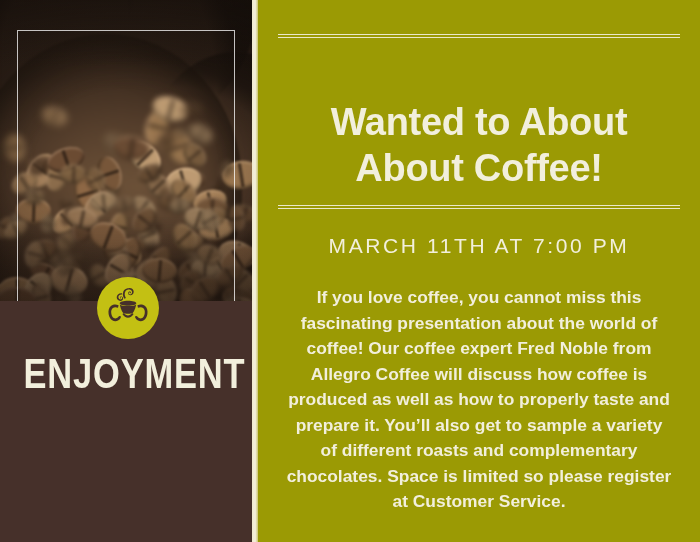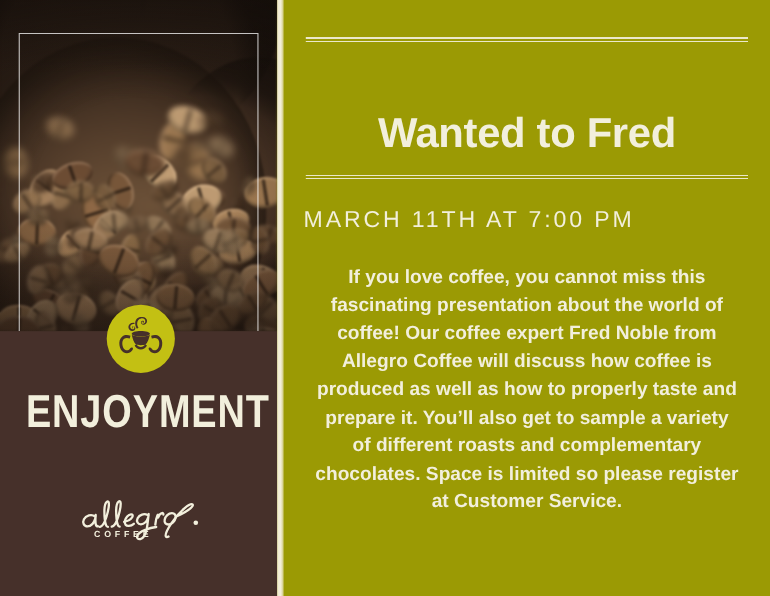--- a/index.html
+++ b/index.html
@@ -221,20 +221,21 @@
     letter-spacing: -0.3px;
   }
 
   .event-date {
     margin: 23px 0 0 0;
     color: #f2efdc;
     font-family: "Liberation Sans", sans-serif;
     font-weight: 400;
     font-size: 21px;
     letter-spacing: 2.6px;
+    text-align: center;
     white-space: nowrap;
   }
 
   .body-copy {
     margin: 27px 10px 0 10px;
     color: #f2efdc;
     font-family: "Liberation Sans", sans-serif;
     font-weight: 700;
     font-size: 17.4px;
     line-height: 25.5px;
@@ -422,54 +423,31 @@
           <path d="M33.4 21.2c2.6-1 5.4-.9 7.4.6 2.3 1.7 3.1 4.7 2.6 8.1-.4 2.9-1.8 5.2-3.6 6.3-1.9 1.2-4.1 1.2-5.8.3-1.2-.6-2-1.5-2.6-2.5-.5-.9-.3-1.7.4-2 .6-.3 1.3 0 1.8.7.4.6.9 1.1 1.5 1.4 1 .5 2.2.5 3.2-.1 1.2-.8 2.1-2.4 2.4-4.4.4-2.5-.2-4.5-1.6-5.6-1.3-1-3.2-1-5.1-.2l-.6-2.6z"></path>
           <path d="M18.4 30.1c.6 1.1 1.5 2.1 2.5 2.7.9.6 2 .9 3.1.9s2.2-.3 3.1-.9c1-.6 1.9-1.6 2.5-2.7l-1.6-1.2c-.5.8-1.1 1.5-1.8 1.9-.7.4-1.4.6-2.2.6s-1.5-.2-2.2-.6c-.7-.4-1.3-1.1-1.8-1.9l-1.6 1.2z"></path>
         </g>
       </svg>
     </div>
 
     <div class="enjoyment-block">
       <div class="enjoyment">ENJOYMENT</div>
     </div>
 
-    <div class="allegro-logo">
-      <svg width="120" height="52" viewBox="0 0 120 52" aria-hidden="true">
-        <g fill="none" stroke="#f2efdc" stroke-width="2.1" stroke-linecap="round" stroke-linejoin="round">
-
-          <path d="M20.5 26.5c-3.4-2.4-8.4-1-10.2 2.6-1.6 3.2.1 6.4 3.2 6.4 3.2 0 5.9-3.2 7-6.8.5-1.6.6-2.9.5-3.6-.3 3.3-.4 6.6.1 8.6.3 1.3 1.1 1.9 2.2 1.8"></path>
-
-          <path d="M24.9 36c2.4-.6 4.3-3.9 5.9-9.2 1.4-4.7 2.3-9.6 2.2-12.1-.1-1.7-.9-2.3-1.9-1.5-1.3 1-2.2 4.1-2.2 8.6 0 5.2.6 10 1.4 12.4.4 1.2 1 1.8 1.8 1.8"></path>
-
-          <path d="M35.6 35.8c2.4-.6 4.3-3.9 5.9-9.2 1.4-4.7 2.3-9.6 2.2-12.1-.1-1.7-.9-2.3-1.9-1.5-1.3 1-2.2 4.1-2.2 8.6 0 5.2.6 10 1.4 12.4.4 1.2 1 1.8 1.8 1.8"></path>
-
-          <path d="M46.8 31.4c3.1-.6 6.3-2.4 7.5-4.4.8-1.4.2-2.5-1.2-2.4-2.4.2-5 3-5.6 6.1-.5 2.8 1 4.6 3.6 4.4 1.8-.1 3.4-.9 4.6-1.9"></path>
-
-          <path d="M68.3 25.3c-3.2-1.9-7.6-.5-9.2 2.8-1.4 2.9.2 5.6 3 5.6 3 0 5.6-3 6.6-6.3.4-1.4.5-2.5.4-3.1-.5 4.7-1 10.2-1.8 13.9-1.1 5.3-3.1 8.4-5.7 8.9-2.1.4-3.4-.9-2.9-2.7.6-2.2 3.2-4.1 7.3-5.7 3.6-1.4 7.6-2.3 10-2.6"></path>
-
-          <path d="M75.2 33.9c.3-3.2 1-6.3 1.8-8.1.3-.7.6-1 .8-.8.3.3.2 1.3-.1 2.6.9-2.3 2.3-4 3.6-4.2.9-.1 1.4.5 1.2 1.4"></path>
-
-          <path d="M90.3 23.5c-3.1 0-6 2.9-6.6 6-.5 2.6 1 4.4 3.5 4.3 3-.1 5.8-2.8 6.4-5.8.5-2.6-.9-4.5-3.3-4.5z"></path>
-
-          <path d="M94.8 26.2c4.6-2 9.4-4.6 12.3-7.1 1.9-1.6 2.6-2.9 1.9-3.5-.9-.8-3.6.4-7.1 3.3-4.3 3.6-9.1 9.2-12.6 14.6-3.3 5.1-5.1 9.4-4.6 11 .3 1 1.3 1.1 2.5.3"></path>
-        </g>
-        <circle cx="112" cy="32.2" r="2.1" fill="#f2efdc"></circle>
-        <text x="46" y="45.5" fill="#f2efdc" font-family="Liberation Sans, sans-serif" font-size="8" font-weight="700" letter-spacing="3.4" text-anchor="middle">COFFEE</text>
-      </svg>
-    </div>
   </div>
 
   <div class="divider"></div>
 
   <div class="right-panel">
     <div class="rule rule-top"></div>
 
     <h1 class="headline">
       <br>
-      <span>Wanted to Fred</span><br>
+      <span>Wanted to About</span><br>
+      <span>About Coffee!</span>
     </h1>
 
     <div class="rule rule-mid"></div>
 
     <div class="event-date">MARCH 11TH AT 7:00 PM</div>
 
     <p class="body-copy">If you love coffee, you cannot miss this fascinating presentation about the world of coffee! Our coffee expert Fred Noble from Allegro Coffee will discuss how coffee is produced as well as how to properly taste and prepare it. You’ll also get to sample a variety of different roasts and complementary chocolates. Space is limited so please register at Customer Service.</p>
   </div>
 
 </div>

